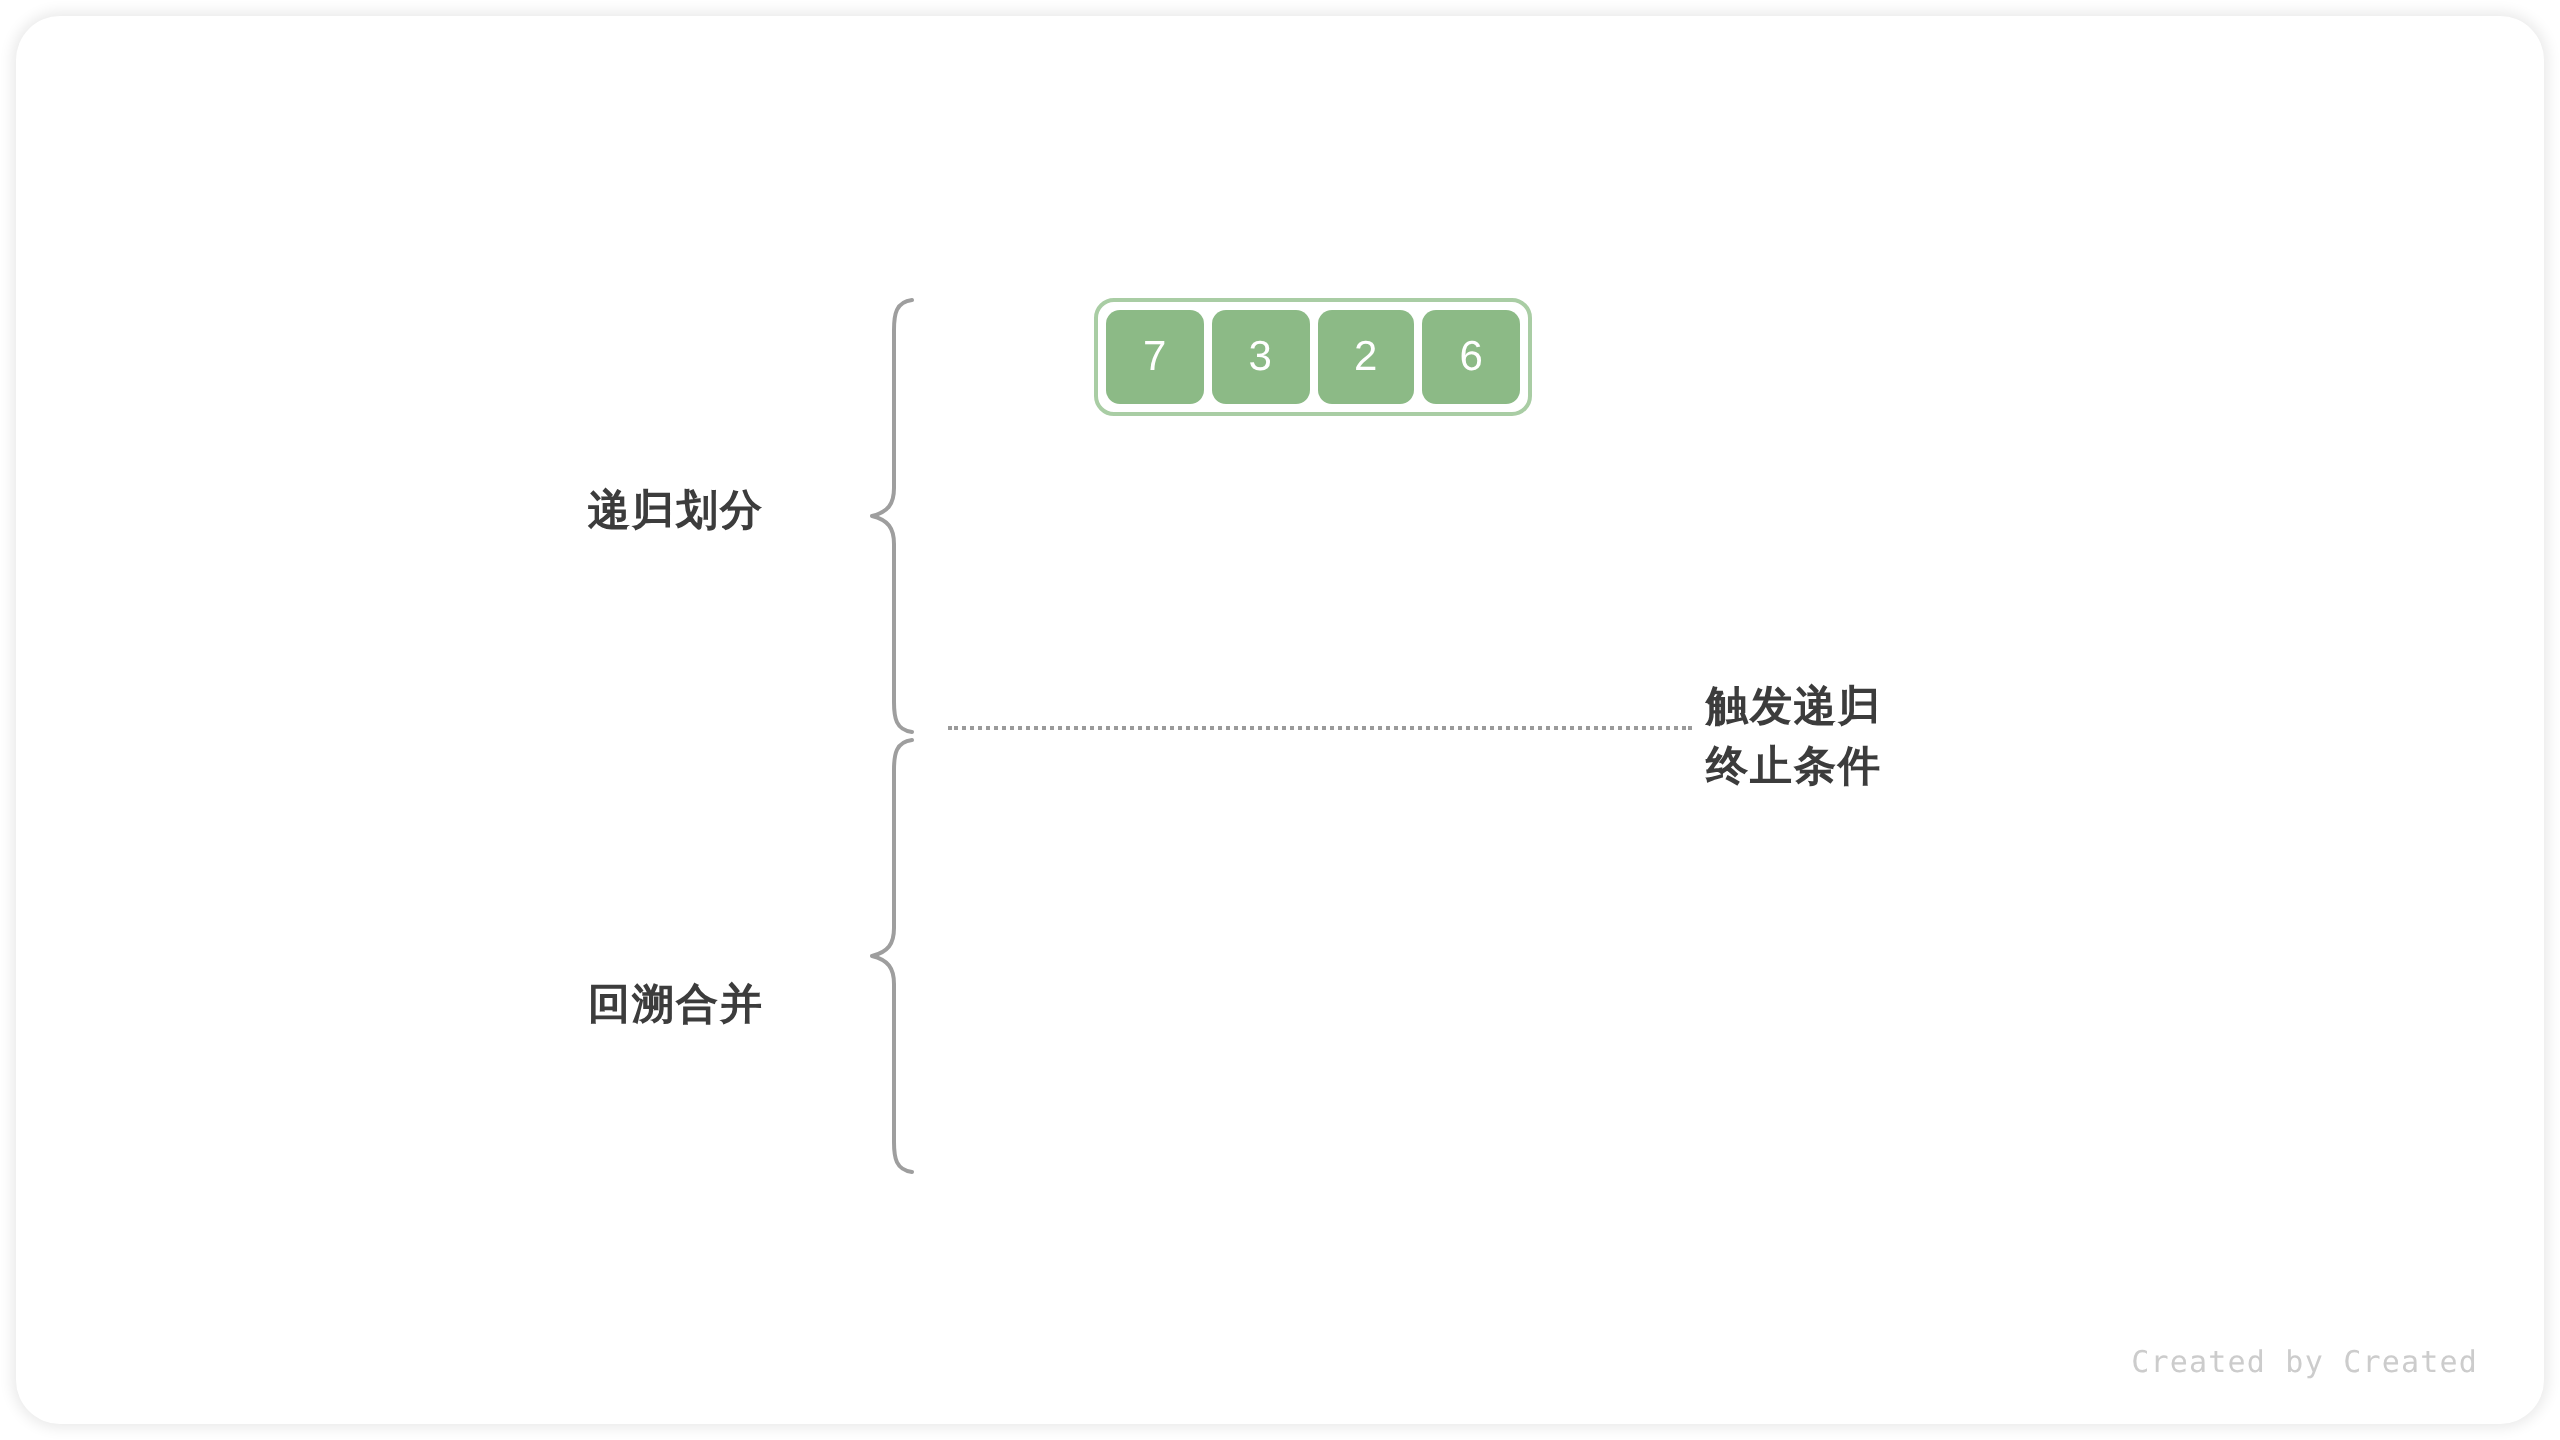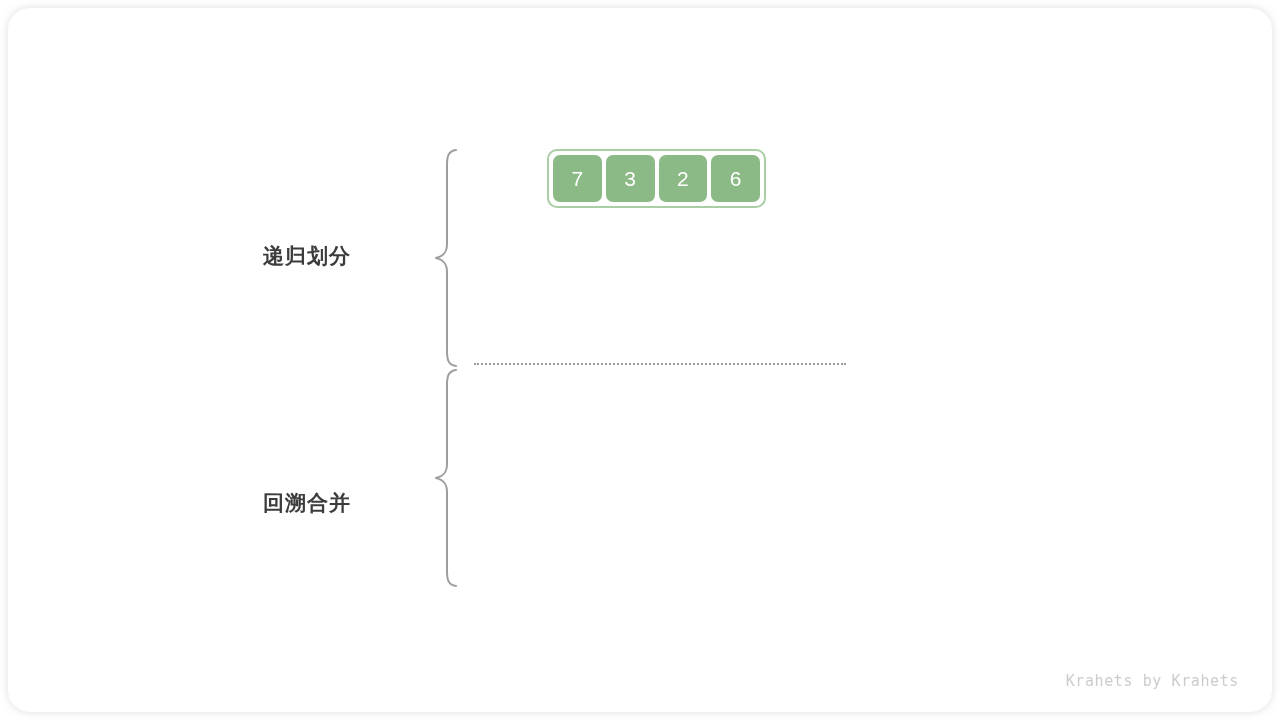--- a/index.html
+++ b/index.html
@@ -61,21 +61,21 @@
     position: absolute;
     left: 426px;
   }
   #brace-top    { top: 140px; }
   #brace-bottom { top: 360px; }
 
   
   .side-label {
     position: absolute;
     width: 150px;
-    text-align: left;
+    text-align: center;
     font-size: 21px;
     font-weight: bold;
     color: #3c3c3c;
     letter-spacing: 1px;
     line-height: 1;
     white-space: nowrap;
   }
   #label-divide { left: 255px; top: 237px; }
   #label-merge  { left: 255px; top: 484px; }
 
@@ -145,16 +145,20 @@
              L 13 203
              C 13 211, 14 217, 22 218" fill="none" stroke="#9e9e9e" stroke-width="2" stroke-linecap="round" stroke-linejoin="round"></path>
   </svg>
 
   <div class="side-label" id="label-divide">递归划分</div>
 
   <div class="side-label" id="label-merge">回溯合并</div>
 
   <div id="dotted-line"></div>
 
+  <div id="right-note">
+    <div>触发递归</div>
+    <div>终止条件</div>
+  </div>
 
-  <div id="watermark">Krahets by Krahets</div>
+  <div id="watermark">Created by Created</div>
 
 </div>
 
 </body></html>

